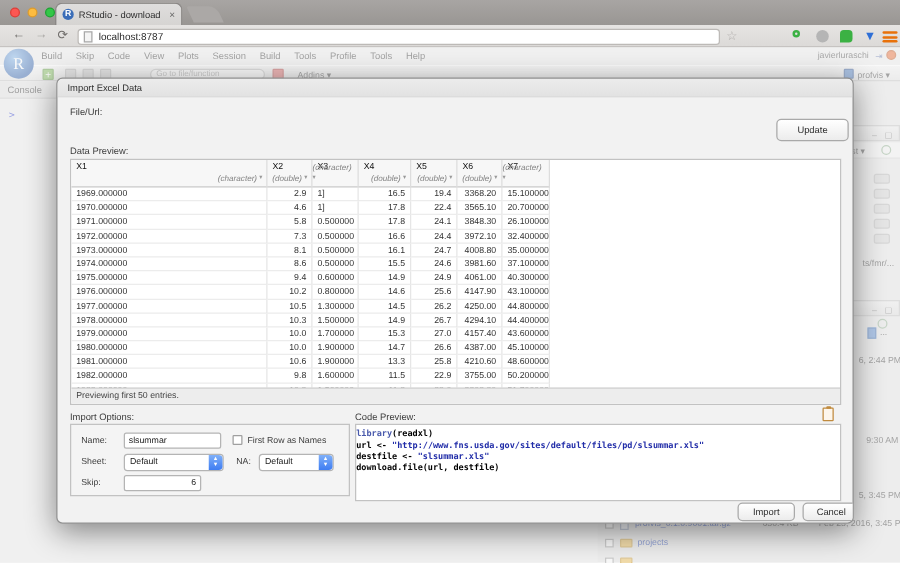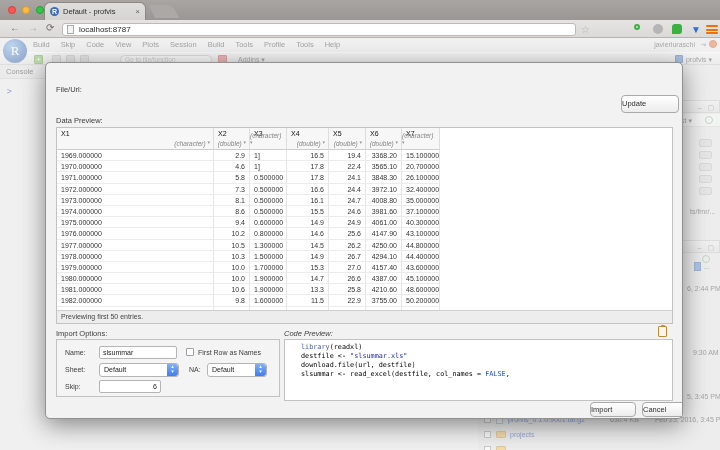--- a/index.html
+++ b/index.html
@@ -79,21 +79,21 @@
   
   .dialog { position:absolute; left:45px; top:62px; width:638px; height:357px; background:#f2f2f2;
     border:1px solid #909090; border-radius:5px; box-shadow:0 6px 24px rgba(0,0,0,0.45); z-index:10; overflow:hidden; }
   .dlg-titlebar { position:absolute; left:0; top:0; width:100%; height:15px; background:linear-gradient(#ececec,#e2e2e2);
     border-bottom:1px solid #cdcdcd; border-radius:5px 5px 0 0; }
   .dlg-title { position:absolute; left:8px; top:3px; font-size:7.5px; color:#303030; }
   .dlg-label { position:absolute; font-size:7.5px; color:#3c3c3c; }
   .url-input { position:absolute; left:10px; top:33px; width:558px; height:17px; background:#fff;
     border:1px solid #b6b6b6; border-radius:3px; font-size:7.5px; color:#222; line-height:15px; padding:0 5px; }
   .mac-btn { position:absolute; background:linear-gradient(#ffffff,#ececec); border:1px solid #a9a9a9;
-    border-radius:4px; font-size:7.5px; color:#2e2e2e; text-align:left; }
+    border-radius:4px; font-size:7.5px; color:#2e2e2e; text-align:center; }
   .update-btn { left:575px; top:32px; width:58px; height:18px; line-height:16px; }
   .preview-box { position:absolute; left:10px; top:64px; width:617px; height:197px; background:#fff;
     border:1px solid #c2c2c2; overflow:hidden; }
   .pv-table { position:absolute; left:0; top:0; }
   .pv-hrow { display:flex; height:22px; background:#f7f7f7; }
   .pv-hcell { position:relative; border-right:1px solid #ddd; border-bottom:1px solid #ccc; }
   .pv-hname { position:absolute; left:4px; top:2px; font-size:7px; color:#111; }
   .pv-htype { position:absolute; right:3px; bottom:2px; font-size:6.5px; font-style:italic; color:#858585; }
   .pv-caret { font-size:5px; color:#999; vertical-align:2px; font-style:normal; }
   .pv-row { display:flex; height:11.2px; }
@@ -108,42 +108,42 @@
   .opt-box { position:absolute; left:10px; top:276px; width:224px; height:58px; background:#f4f4f4; border:1px solid #c2c2c2; }
   .opt-label { position:absolute; font-size:7px; color:#3c3c3c; }
   .opt-input { position:absolute; background:#fff; border:1px solid #b4b4b4; border-radius:2px;
     font-size:7px; color:#222; padding:0 3px; line-height:11px; }
   .opt-select { position:absolute; background:#fff; border:1px solid #b4b4b4; border-radius:3px;
     font-size:7px; color:#222; line-height:12px; padding-left:4px; }
   .stepper { position:absolute; right:0px; top:0px; bottom:0px; width:11px; border-radius:0 3px 3px 0;
     background:linear-gradient(#7fb0f9,#3f7df2); color:#fff; font-size:4.5px; line-height:5px; text-align:center; }
   .checkbox { position:absolute; width:8px; height:8px; background:#fff; border:1px solid #9f9f9f; border-radius:1px; }
   .code-box { position:absolute; left:238px; top:276px; width:389px; height:62px; background:#fff;
-    border:1px solid #c2c2c2; padding:3px 16px; }
+    border:1px solid #c2c2c2; padding:3px 0;font-weight:bold; }
   .code-line { font-family:"DejaVu Sans Mono",monospace; font-size:6.8px; line-height:9px; white-space:pre; color:#000; }
   .code-kw { color:#4758ab; }
   .code-str { color:#202ca8; }
   .code-const { color:#2a52d8; }
   .clipboard-ic { position:absolute; left:612px; top:263px; width:9px; height:11px; background:#fdf6ec;
     border:1px solid #c08a3e; border-radius:1px; }
   .clipboard-ic:before { content:""; position:absolute; left:2px; top:-2px; width:4px; height:2px;
     background:#c08a3e; border-radius:1px; }
   .import-btn { left:544px; top:339px; width:46px; height:15px; line-height:13px; }
   .cancel-btn { left:596px; top:339px; width:46px; height:15px; line-height:13px; }
 </style>
 </head>
 <body>
 
 <div class="chrome-tabstrip">
   <div class="traffic t-red"></div>
   <div class="traffic t-yellow"></div>
   <div class="traffic t-green"></div>
   <div class="tab">
     <span class="tab-favicon">R</span>
-    <span class="tab-title">Default - profvis</span>
+    <span class="tab-title">RStudio - download</span>
     <span class="tab-close">×</span>
   </div>
   <div class="newtab"></div>
 </div>
 <div class="chrome-addrbar">
   <span class="navbtn" style="left:10px;">←</span>
   <span class="navbtn" style="left:28px; color:#a7a4a1;">→</span>
   <span class="navbtn" style="left:46px;">⟳</span>
   <div class="omnibox">
     <span class="pageicon"></span>
@@ -229,20 +229,23 @@
   <span class="chk" style="left:484px; top:393px;"></span>
   <span class="folder-ic" style="left:496px; top:393px;"></span>
   <span class="dim-text file-link" style="left:510px; top:393px;">projects</span>
   <span class="chk" style="left:484px; top:408px;"></span>
   <span class="folder-ic" style="left:496px; top:408px;"></span>
 
   <div class="overlay"></div>
 </div>
 
 <div class="dialog">
+  <div class="dlg-titlebar">
+    <span class="dlg-title">Import Excel Data</span>
+  </div>
   <span class="dlg-label" style="left:10px; top:22px;">File/Url:</span>
   <div class="mac-btn update-btn">Update</div>
 
   <span class="dlg-label" style="left:10px; top:53px;">Data Preview:</span>
   <div class="preview-box">
     <div class="pv-table">
       <div class="pv-hrow">
           <div class="pv-hcell c0">
             <span class="pv-hname">X1</span>
             <span class="pv-htype"><span class="ht">(character)</span> <span class="pv-caret">▾</span></span>
@@ -426,24 +429,24 @@
     </div>
     <span class="opt-label" style="left:132px; top:26px;">NA:</span>
     <div class="opt-select" style="left:150px; top:23px; width:60px; height:14px;">
       <span>Default</span>
       <span class="stepper">▲<br>▼</span>
     </div>
     <span class="opt-label" style="left:8px; top:43px;">Skip:</span>
     <div class="opt-input" style="left:42px; top:40px; width:62px; height:13px; text-align:right;">6</div>
   </div>
 
-  <span class="dlg-label" style="left:238px; top:266px;font-style:italic;">Code Preview:</span>
+  <span class="dlg-label" style="left:238px; top:266px;">Code Preview:</span>
   <span class="clipboard-ic"></span>
   <div class="code-box">
       <div class="code-line"><span class="code-kw">library</span><span>(readxl)</span></div>
+      <div class="code-line"><span>url &lt;- </span><span class="code-str">"http://www.fns.usda.gov/sites/default/files/pd/slsummar.xls"</span></div>
       <div class="code-line"><span>destfile &lt;- </span><span class="code-str">"slsummar.xls"</span></div>
       <div class="code-line"><span>download.file(url, destfile)</span></div>
-      <div class="code-line"><span>slsummar &lt;- read_excel(destfile, col_names = </span><span class="code-const">FALSE</span><span>,</span></div>
     </div>
 
   <div class="mac-btn import-btn">Import</div>
   <div class="mac-btn cancel-btn">Cancel</div>
 </div>
 
 </body></html>

